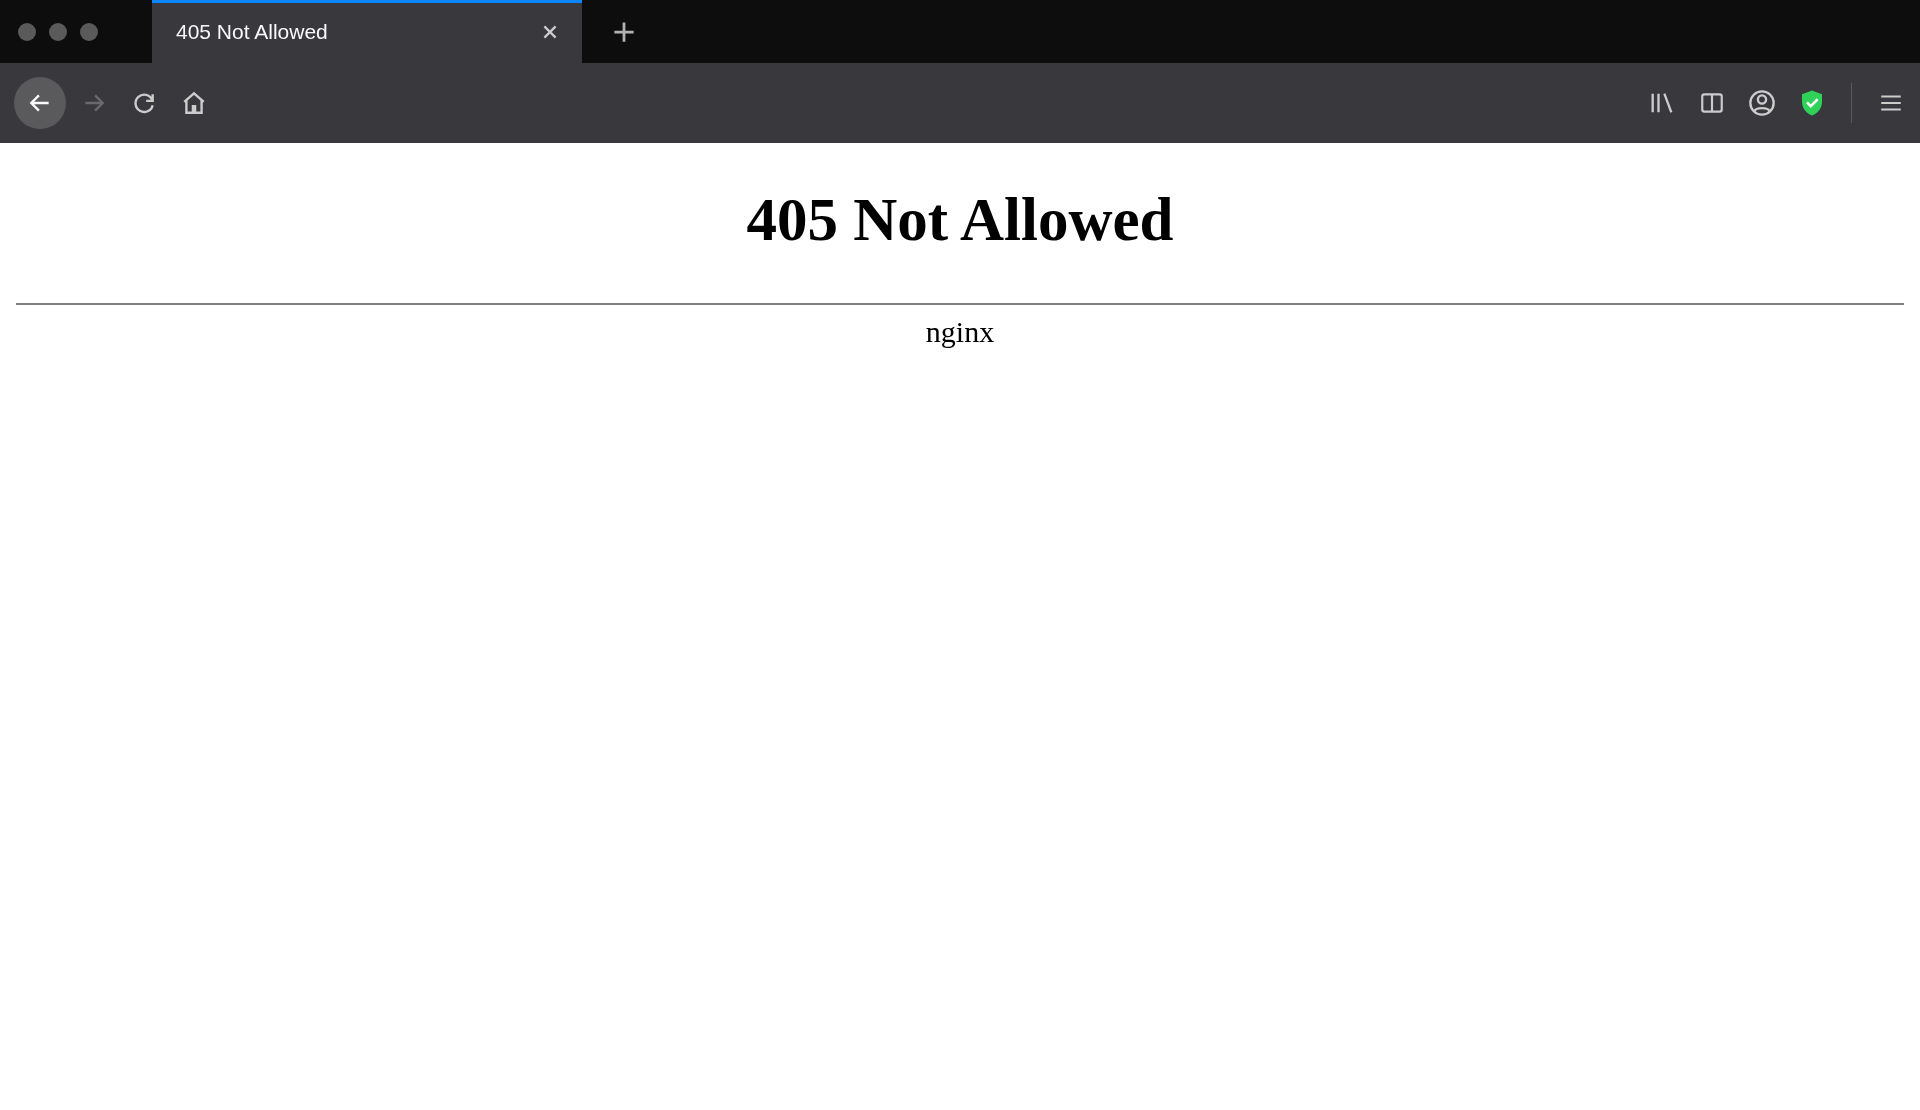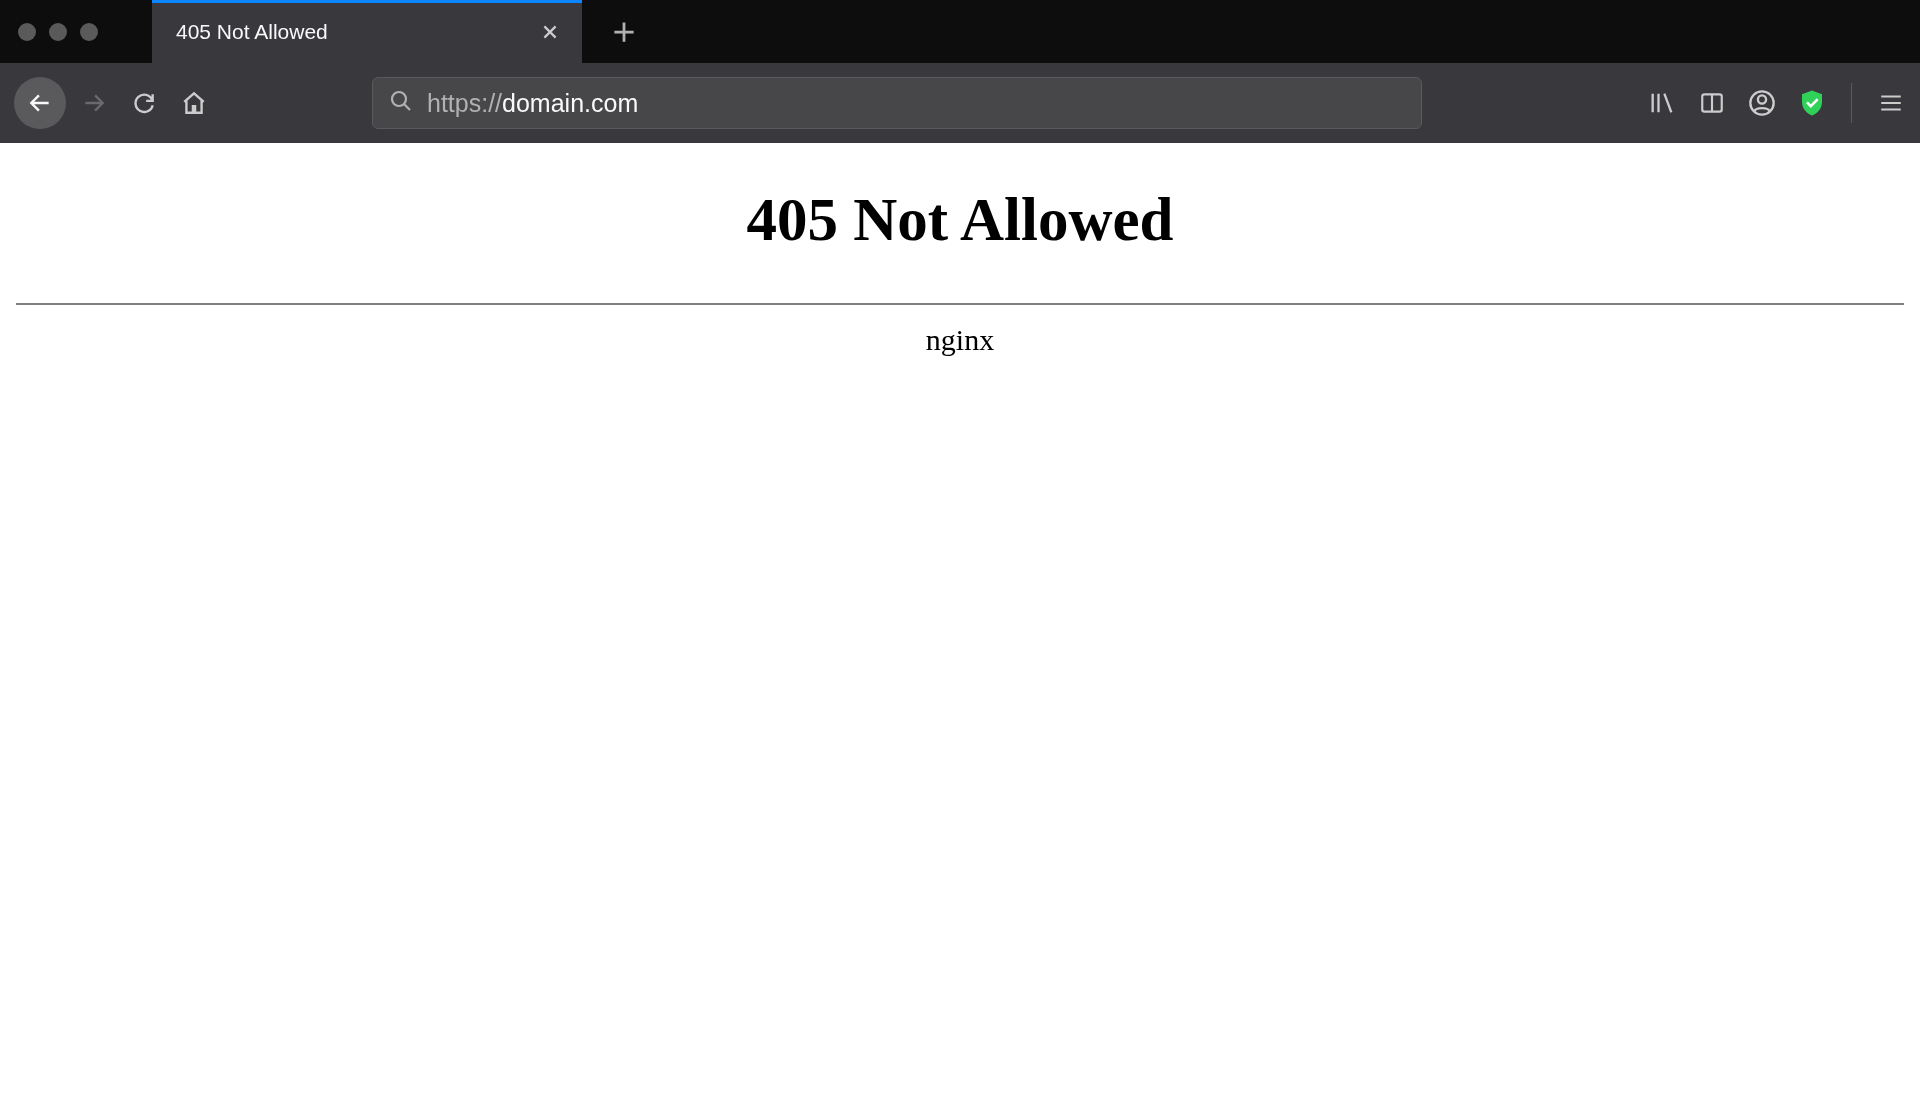--- a/index.html
+++ b/index.html
@@ -196,21 +196,21 @@
     .content-hr {
       border: none;
       border-top: 2px solid #808080;
       margin-top: 48px;
     }
     .server-name {
       font-family: "Times New Roman", Times, serif;
       font-size: 30px;
       text-align: center;
       color: #000;
-      margin-top: 18px;
+      margin-top: 10px;
     }
   </style>
 </head>
 <body>
 
 <div class="browser-chrome">
   <div class="tab-strip">
     <div class="traffic-lights">
       <div class="traffic-dot"></div>
       <div class="traffic-dot"></div>
@@ -247,32 +247,20 @@
       <svg width="26" height="26" viewBox="0 0 24 24">
           <path d="M20 4 V10 H14 M19.5 9 A8 8 0 1 0 20 14"></path>
         </svg>
     </div>
     <div class="nav-btn">
       <svg width="26" height="26" viewBox="0 0 24 24">
           <path d="M3 11 L12 3 L21 11 M5 10 V21 H19 V10 M11 21 V15 H13 V21"></path>
         </svg>
     </div>
 
-    <div class="url-bar">
-      <span class="url-search-icon">
-        <svg viewBox="0 0 24 24">
-            <circle cx="10" cy="10" r="7"></circle>
-            <path d="M15 15 L21 21"></path>
-          </svg>
-      </span>
-      <span class="url-text">
-        <span>https://</span>
-          <span class="url-domain">domain.com</span>
-      </span>
-    </div>
 
     <div class="toolbar-right">
       <div class="toolbar-icon">
         <svg width="28" height="28" viewBox="0 0 24 24">
             <path d="M4 4 V20 M9 4 V20 M14 4 L20 20"></path>
           </svg>
       </div>
       <div class="toolbar-icon">
         <svg width="26" height="26" viewBox="0 0 24 24">
             <rect x="3" y="4" width="18" height="16" rx="2"></rect>

